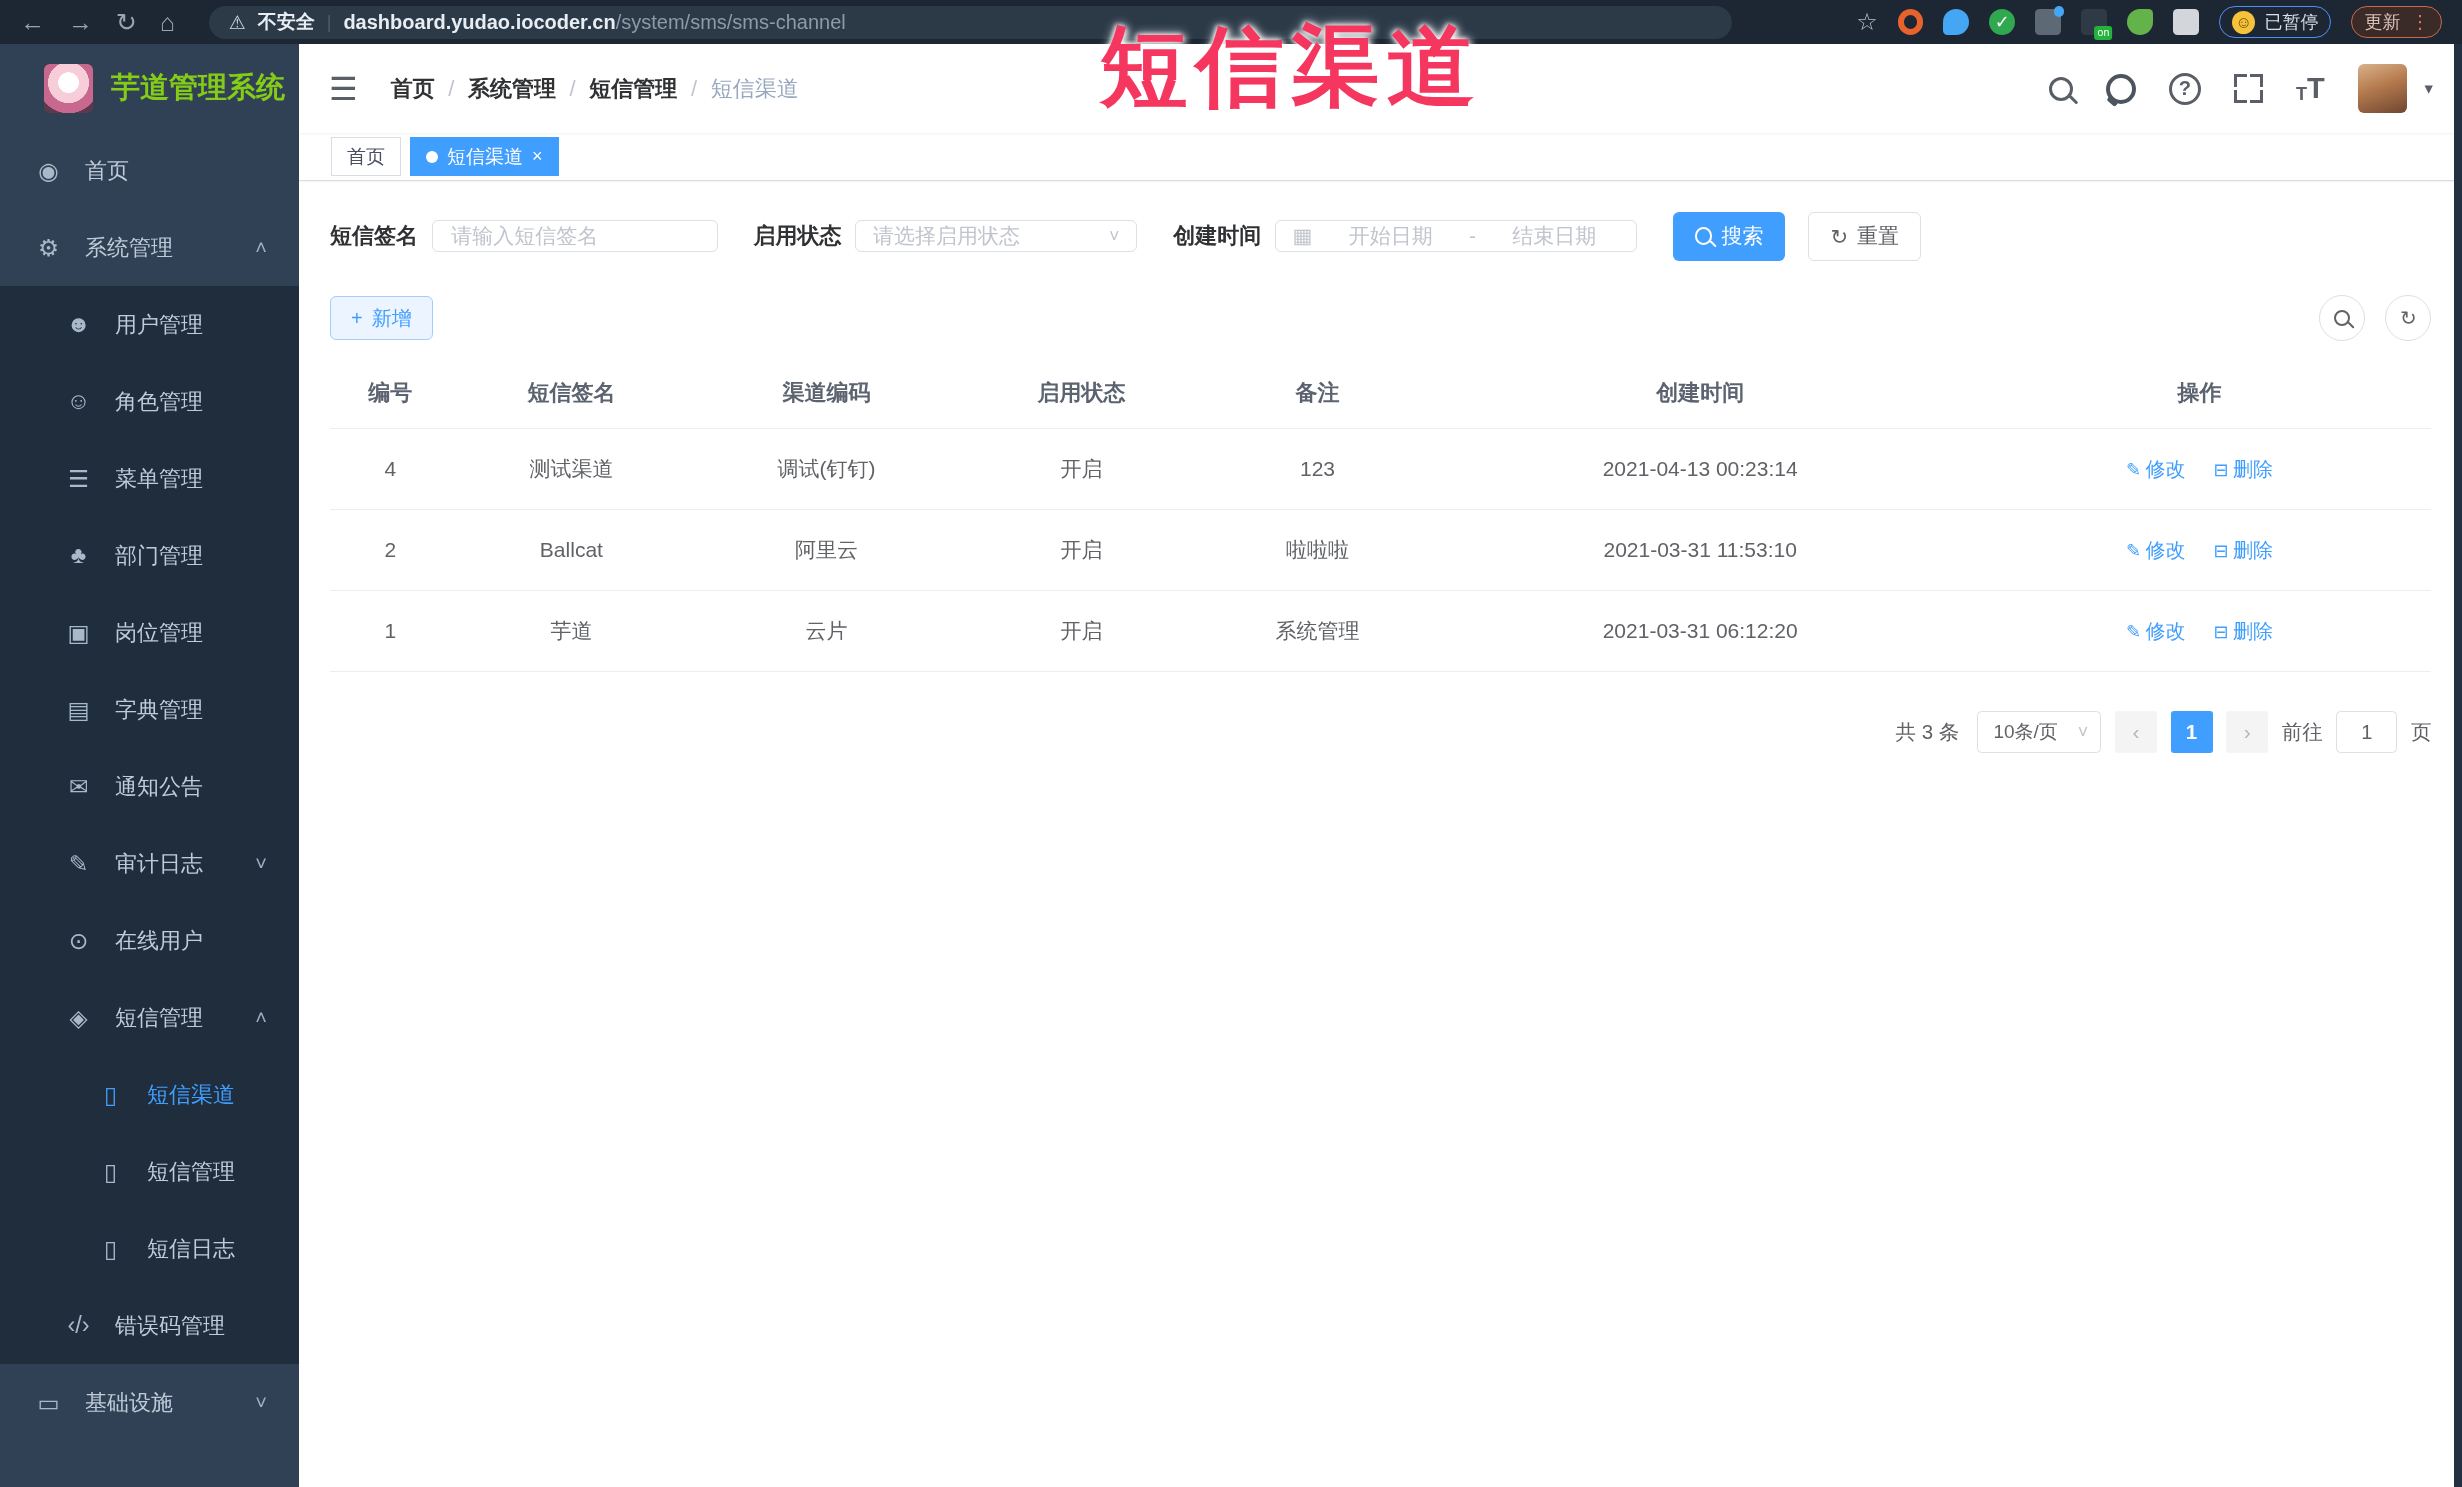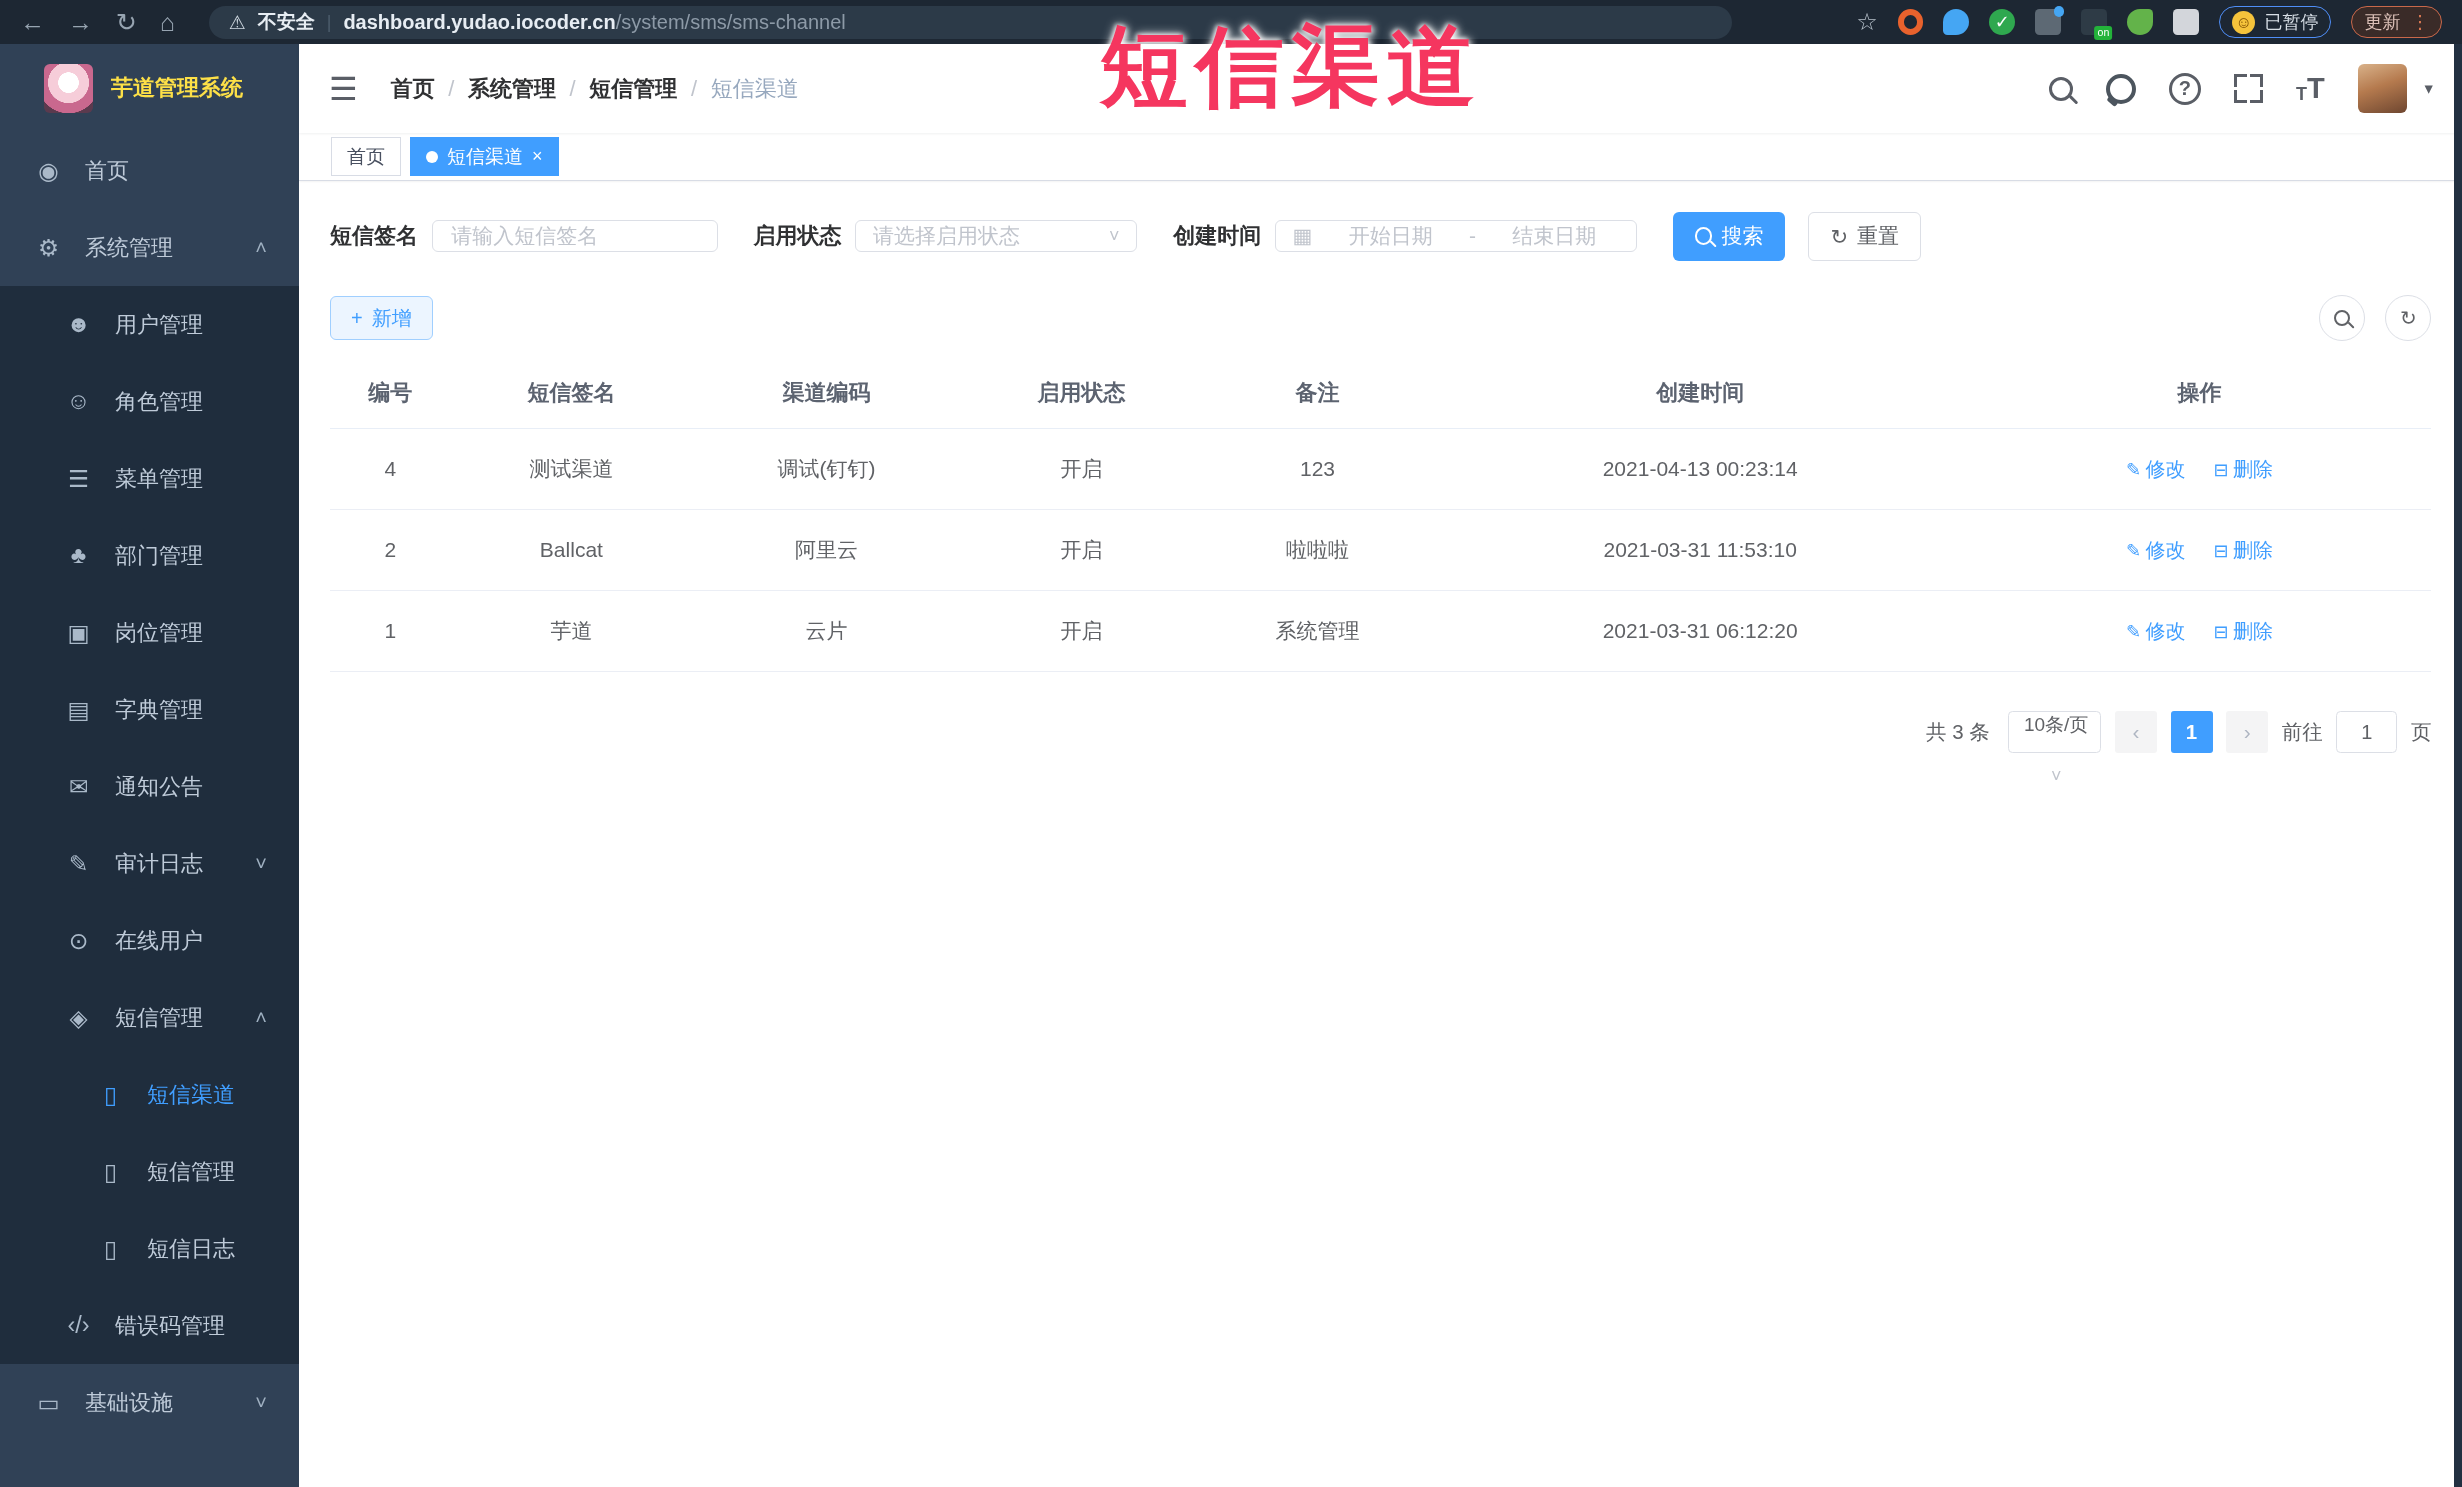--- a/index.html
+++ b/index.html
@@ -40,21 +40,21 @@
   
   .watermark{position:absolute;left:1100px;top:7.6px;z-index:60;font-size:88px;font-weight:bold;
              letter-spacing:7.6px;color:#f5365f;
              text-shadow:0 0 10.6px rgba(255,255,255,.95),2.3px 2.3px 6px rgba(255,255,255,.85),-1.5px -1.5px 4.5px rgba(255,255,255,.7);}
 
   
   .sidebar{position:absolute;left:0;top:44px;bottom:0;width:299px;background:#304156;overflow:hidden;}
   .logo-row{height:88px;display:flex;align-items:center;gap:18px;padding-left:44px;}
   .logo-img{width:49px;height:49px;border-radius:6px;flex:0 0 auto;
             background:radial-gradient(circle at 50% 38%,#ffffff 0 26%,#f6cdd9 27% 52%,#c9688e 53% 78%,#5b3a4e 79% 100%);}
-  .logo-title{color:#fde047;font-size:22px;font-weight:bold;}
+  .logo-title{color:#84cc16;font-size:29px;font-weight:bold;}
   .menu{display:flex;flex-direction:column;}
   .side-item{height:77px;display:flex;align-items:center;font-size:22px;color:#bfcbd9;cursor:pointer;}
   .side-item .icon{width:33px;margin-right:20px;font-size:23.5px;color:#aab9c9;text-align:center;flex:0 0 auto;}
   .side-item .arrow{margin-left:auto;margin-right:32px;font-size:20px;color:#9fb0c1;}
   .side-item.lv0{padding-left:32px;}
   .side-item.lv1{padding-left:62px;background:#1f2d3d;}
   .side-item.lv2{padding-left:94px;background:#1f2d3d;}
   .side-item.active{color:#409eff;}
   .side-item.active .icon{color:#409eff;}
 
@@ -130,21 +130,21 @@
   table.grid th{padding:20px 0;font-size:22px;font-weight:bold;color:#5c6370;text-align:center;
                 border-bottom:1.5px solid #e8eef7;}
   table.grid td{padding:26px 0;font-size:21px;color:#606266;text-align:center;border-bottom:0.8px solid #ebeef5;}
   .oplink{color:#409eff;text-decoration:none;margin:0 11px;font-size:20px;white-space:nowrap;}
   .oplink .opicon{font-size:18px;margin-right:4.5px;}
 
   .pager{display:flex;align-items:center;justify-content:flex-end;gap:13.6px;margin-top:39px;
          font-size:20.5px;color:#606266;}
   .pager .total{margin-right:4.5px;}
   .psize{height:42px;box-sizing:border-box;border:0.8px solid #dcdfe6;border-radius:4.5px;display:flex;align-items:center;
-         gap:28px;padding:0 12px 0 15px;font-size:19px;color:#606266;background:#fff;flex-direction:column;}
+         gap:20px;padding:0 12px 0 15px;font-size:19px;color:#606266;background:#fff;}
   .pbtn{width:42px;height:42px;border-radius:3px;background:#f4f4f5;color:#aeb5c2;display:flex;align-items:center;
         justify-content:center;font-size:21px;cursor:pointer;}
   .pnum{width:42px;height:42px;border-radius:3px;background:#409eff;color:#fff;display:flex;align-items:center;
         justify-content:center;font-size:20.5px;font-weight:bold;cursor:pointer;}
   .goto-input{width:61px;height:42px;box-sizing:border-box;border:0.8px solid #dcdfe6;border-radius:4.5px;
               text-align:center;font-size:20px;color:#606266;outline:none;font-family:inherit;}
 </style>
 </head>
 <body>
 

